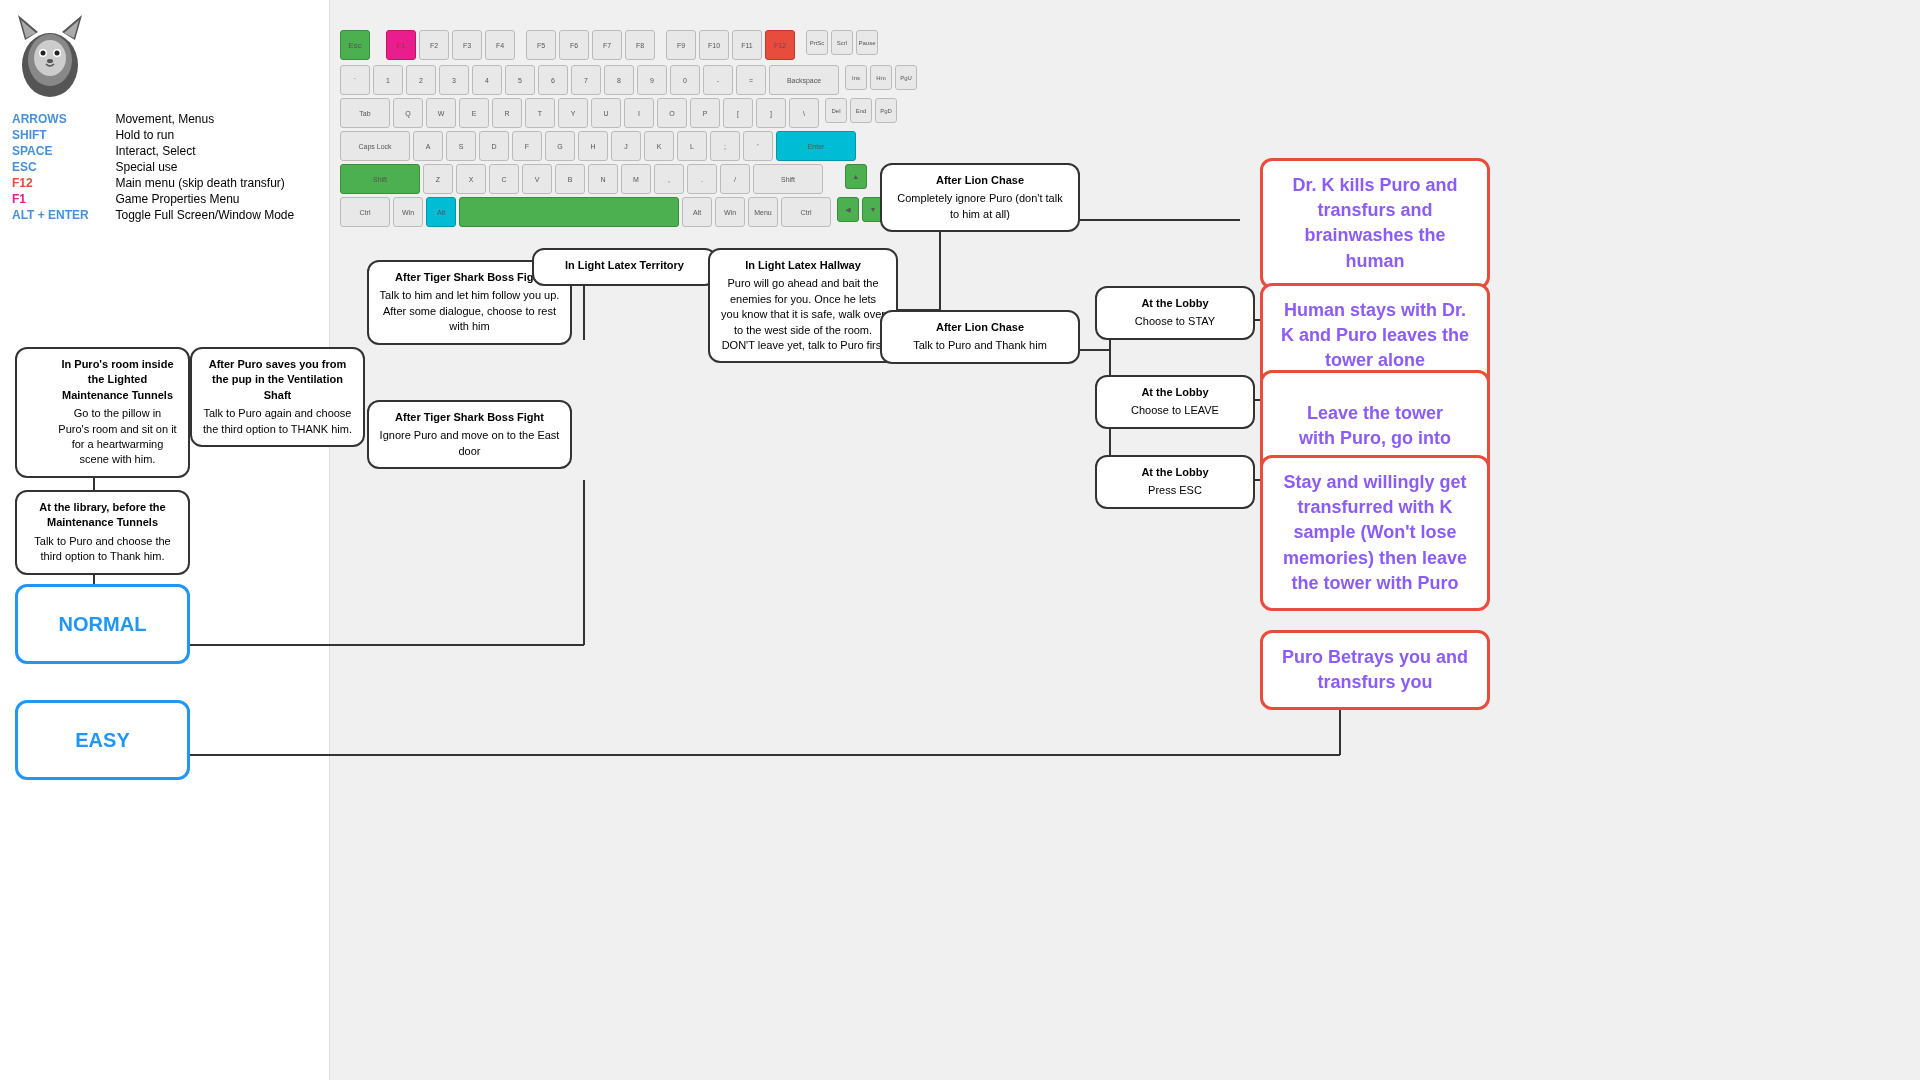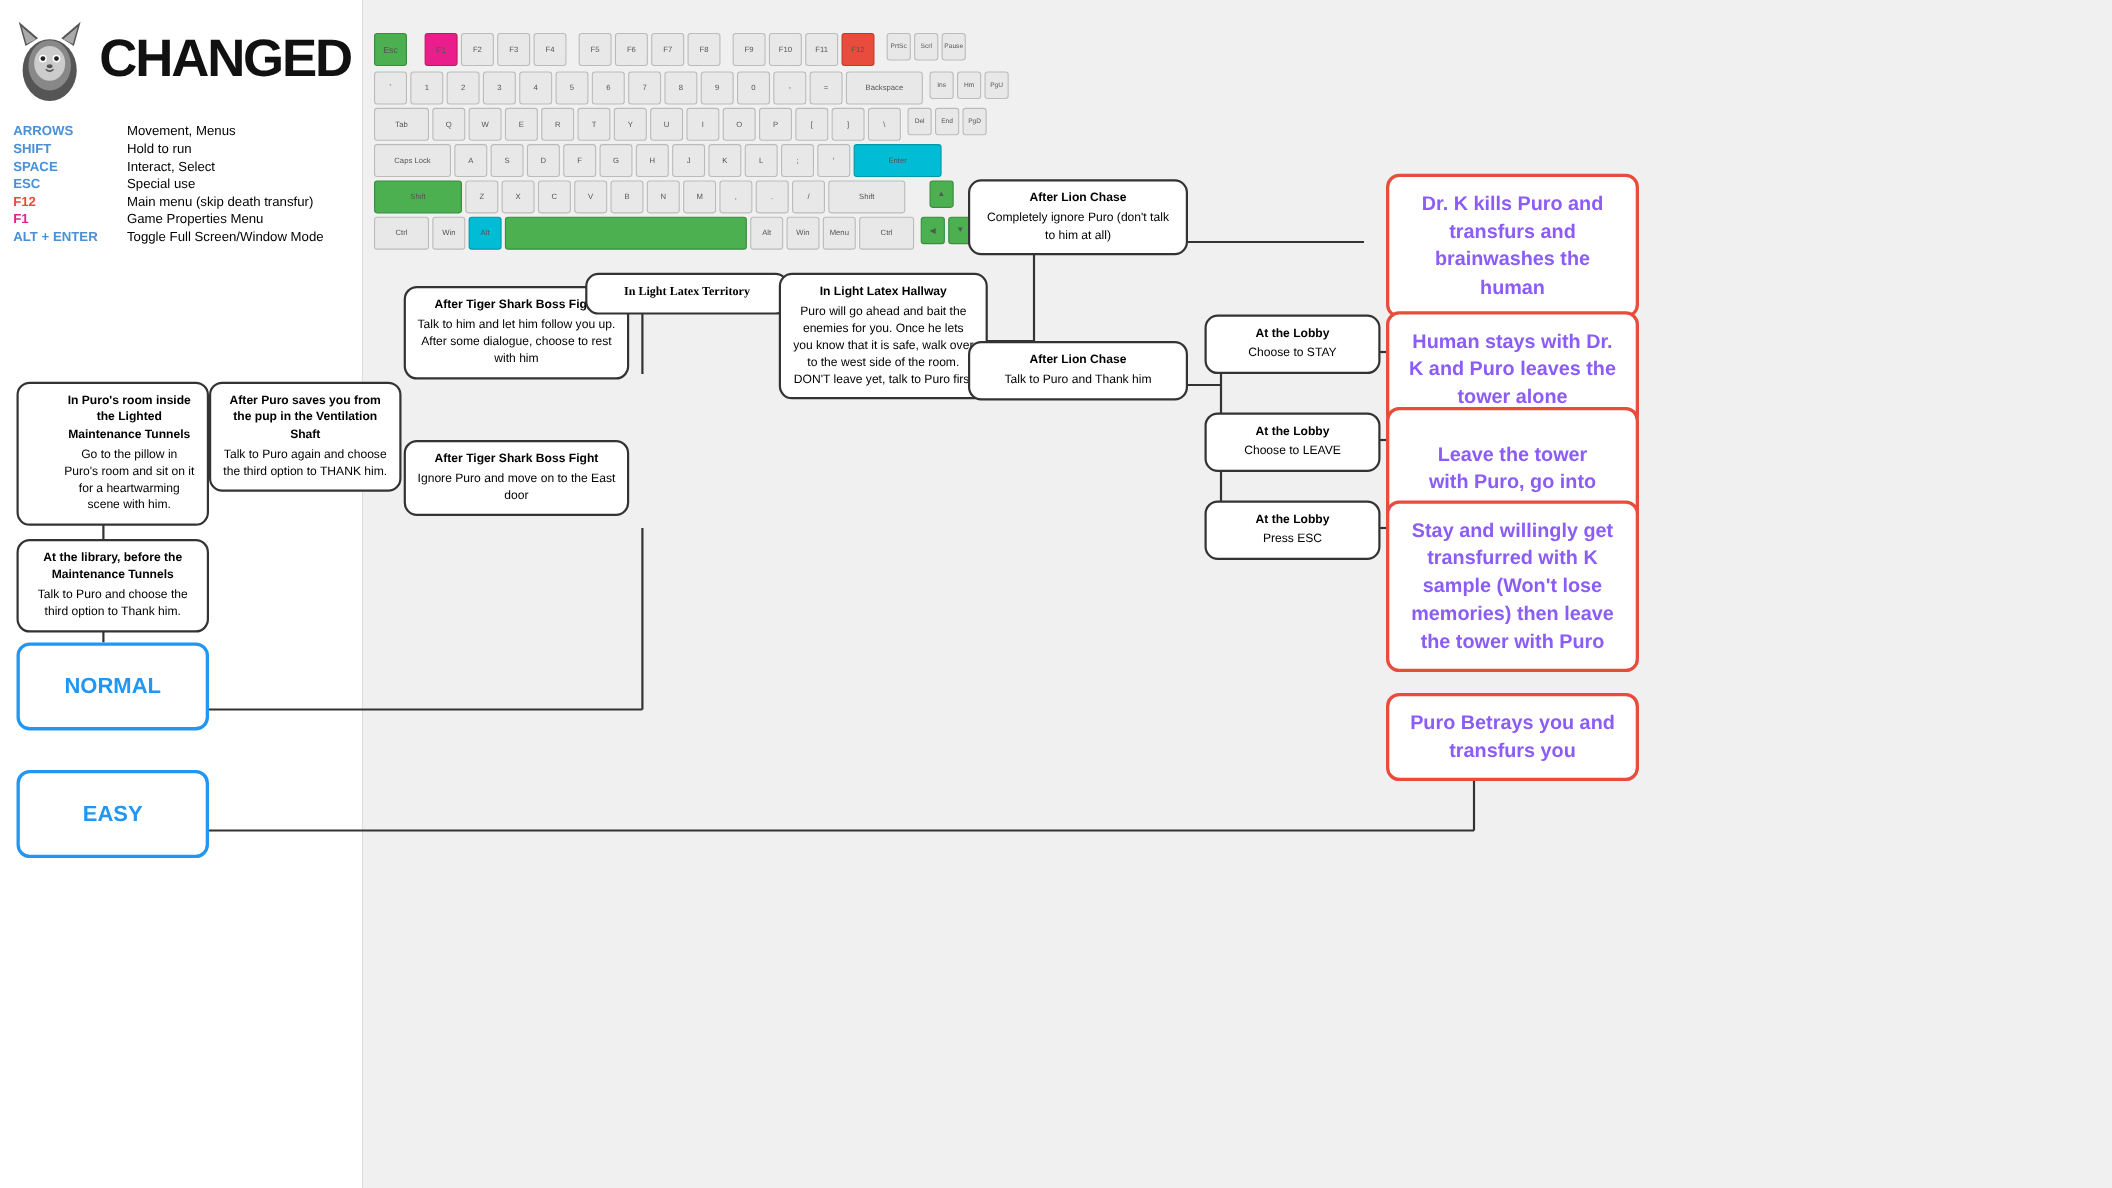--- a/index.html
+++ b/index.html
@@ -184,23 +184,20 @@
 
       <circle cx="33" cy="43" r="4" fill="white"></circle>
       <circle cx="47" cy="43" r="4" fill="white"></circle>
       <circle cx="33" cy="43" r="2.5" fill="#222"></circle>
       <circle cx="47" cy="43" r="2.5" fill="#222"></circle>
 
       <ellipse cx="40" cy="51" rx="3" ry="2" fill="#555"></ellipse>
 
       <path d="M36,54 Q40,58 44,54" stroke="#555" stroke-width="1.5" fill="none"></path>
     </svg>
-    <div>
-      <div class="game-title">CHANGED</div>
-    </div>
   </div>
 
   <table class="controls-table">
     <tbody>
       <tr>
         <td class="ctrl-arrows">ARROWS</td>
         <td>Movement, Menus</td>
       </tr>
       <tr>
         <td class="ctrl-shift">SHIFT</td>
@@ -407,21 +404,21 @@
 <div class="node" style="left:367px; top:260px; width:205px;">
   <span class="node-title">After Tiger Shark Boss Fight</span>
   <span>Talk to him and let him follow you up. After some dialogue, choose to rest with him</span>
 </div>
 
 <div class="node" style="left:367px; top:400px; width:205px;">
   <span class="node-title">After Tiger Shark Boss Fight</span>
   <span>Ignore Puro and move on to the East door</span>
 </div>
 
-<div class="node" style="left:532px; top:248px; width:185px;font-family:Liberation Serif, serif;">
+<div class="node" style="left:532px; top:248px; width:185px;">
   <span class="node-title">In Light Latex Territory</span>
 </div>
 
 <div class="node" style="left:708px; top:248px; width:190px;">
   <span class="node-title">In Light Latex Hallway</span>
   <span>Puro will go ahead and bait the enemies for you. Once he lets you know that it is safe, walk over to the west side of the room. DON'T leave yet, talk to Puro first</span>
 </div>
 
 <div class="node" style="left:880px; top:163px; width:200px;">
   <span class="node-title">After Lion Chase</span>

